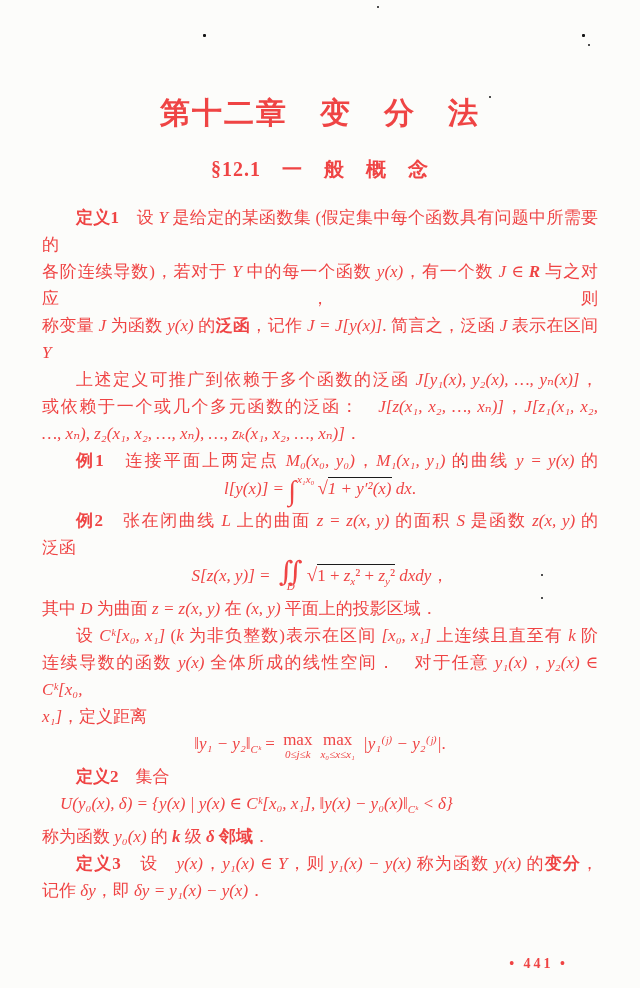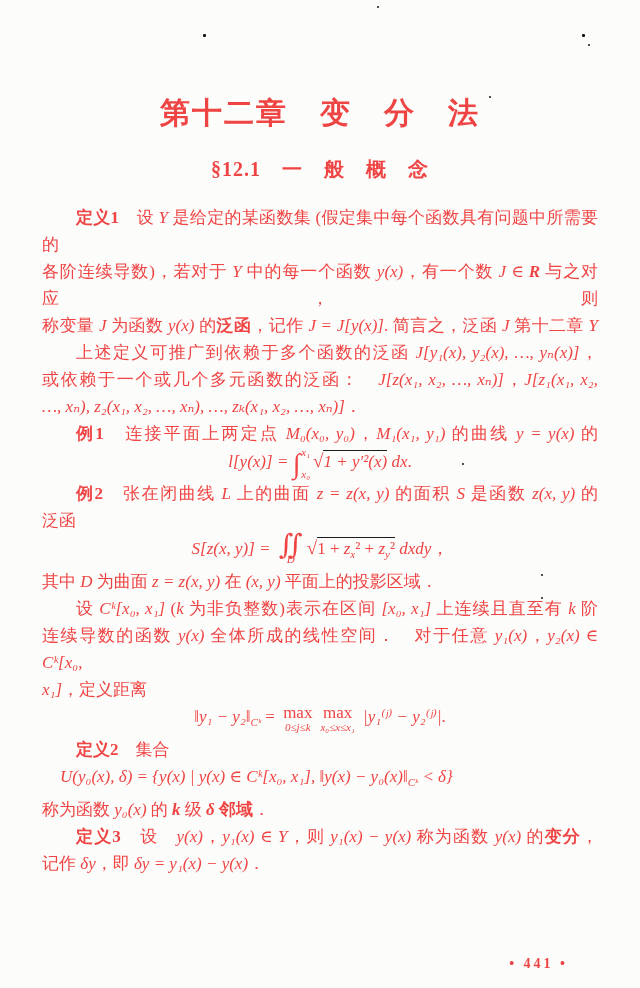--- a/index.html
+++ b/index.html
@@ -15,21 +15,21 @@
   .textblock{margin:22px 42px 0 42px;}
   .ln{font-size:17px;line-height:27px;text-align:justify;}
   .full{text-align-last:justify;}
   .ind{text-indent:34px;}
   .b{font-weight:bold;font-family:Liberation Serif, serif;}
   .i{font-style:italic;}
   .bi{font-weight:bold;font-style:italic;}
   .sb{vertical-align:-4px;font-size:11px;}
   .fm{text-align:center;font-size:17px;line-height:27px;text-align-last:center;}
   .bigint{font-size:28px;line-height:26px;vertical-align:middle;display:inline-block;}
-  .lims{display:inline-flex;flex-direction:column;justify-content:space-between;
+  .lims{display:inline-flex;flex-direction:row;justify-content:space-between;
     height:33px;vertical-align:middle;font-size:11px;font-style:italic;
     line-height:11px;text-align:left;margin:0 3px 0 1px;}
   .stk{display:inline-flex;flex-direction:column;align-items:center;
     vertical-align:middle;line-height:1;margin:0 4px;}
   .stk > span:first-child{line-height:17px;}
   .un{font-size:11px;line-height:11px;margin-top:1px;font-style:italic;}
   .rad{font-size:19px;}
   .ovl{border-top:1.3px solid #1b1b1b;padding-top:1px;}
   .fmU{text-align:right;text-align-last:left;padding-left:18px;}
   .pagenum{position:absolute;top:956px;right:72px;
@@ -38,21 +38,21 @@
 </style>
 </head>
 <body>
 
 <div class="page">
   <div class="chapter-title">第十二章　变　分　法</div>
   <div class="section-title">§12.1　一　般　概　念</div>
   <div class="textblock">
       <div class="ln full ind"><span class="b">定义1</span><span>　设 </span><span class="i">Y</span><span> 是给定的某函数集 (假定集中每个函数具有问题中所需要的</span></div>
       <div class="ln full"><span>各阶连续导数)，若对于 </span><span class="i">Y</span><span> 中的每一个函数 </span><span class="i">y(x)</span><span>，有一个数 </span><span class="i">J</span><span> ∈ </span><span class="bi">R</span><span> 与之对应，则</span></div>
-      <div class="ln full"><span>称变量 </span><span class="i">J</span><span> 为函数 </span><span class="i">y(x)</span><span> 的</span><span class="b">泛函</span><span>，记作 </span><span class="i">J = J[y(x)]</span><span>. 简言之，泛函 </span><span class="i">J</span><span> 第十二章 </span><span class="i">Y</span></div>
+      <div class="ln full"><span>称变量 </span><span class="i">J</span><span> 为函数 </span><span class="i">y(x)</span><span> 的</span><span class="b">泛函</span><span>，记作 </span><span class="i">J = J[y(x)]</span><span>. 简言之，泛函 </span><span class="i">J</span><span> 表示在区间 </span><span class="i">Y</span></div>
       <div class="ln full ind"><span>上述定义可推广到依赖于多个函数的泛函 </span><span class="i">J[y₁(x), y₂(x), …, yₙ(x)]</span><span>，</span></div>
       <div class="ln full"><span>或依赖于一个或几个多元函数的泛函：　</span><span class="i">J[z(x₁, x₂, …, xₙ)]</span><span>，</span><span class="i">J[z₁(x₁, x₂,</span></div>
       <div class="ln"><span class="i">…, xₙ), z₂(x₁, x₂, …, xₙ), …, zₖ(x₁, x₂, …, xₙ)]</span><span>．</span></div>
       <div class="ln full ind"><span class="b">例1</span><span>　连接平面上两定点 </span><span class="i">M₀(x₀, y₀)</span><span>，</span><span class="i">M₁(x₁, y₁)</span><span> 的曲线 </span><span class="i">y = y(x)</span><span> 的</span></div>
       <div class="fm"><span class="i">l[y(x)] = </span><span class="intw"><span class="bigint">∫</span><span class="lims">
             <span>x₁</span>
             <span>x₀</span>
           </span></span><span class="rad">√</span><span class="ovl i">1 + y′²(x)</span><span class="i"> dx</span><span>.</span></div>
       <div class="ln full ind"><span class="b">例2</span><span>　张在闭曲线 </span><span class="i">L</span><span> 上的曲面 </span><span class="i">z = z(x, y)</span><span> 的面积 </span><span class="i">S</span><span> 是函数 </span><span class="i">z(x, y)</span><span> 的</span></div>
       <div class="ln"><span>泛函</span></div>

